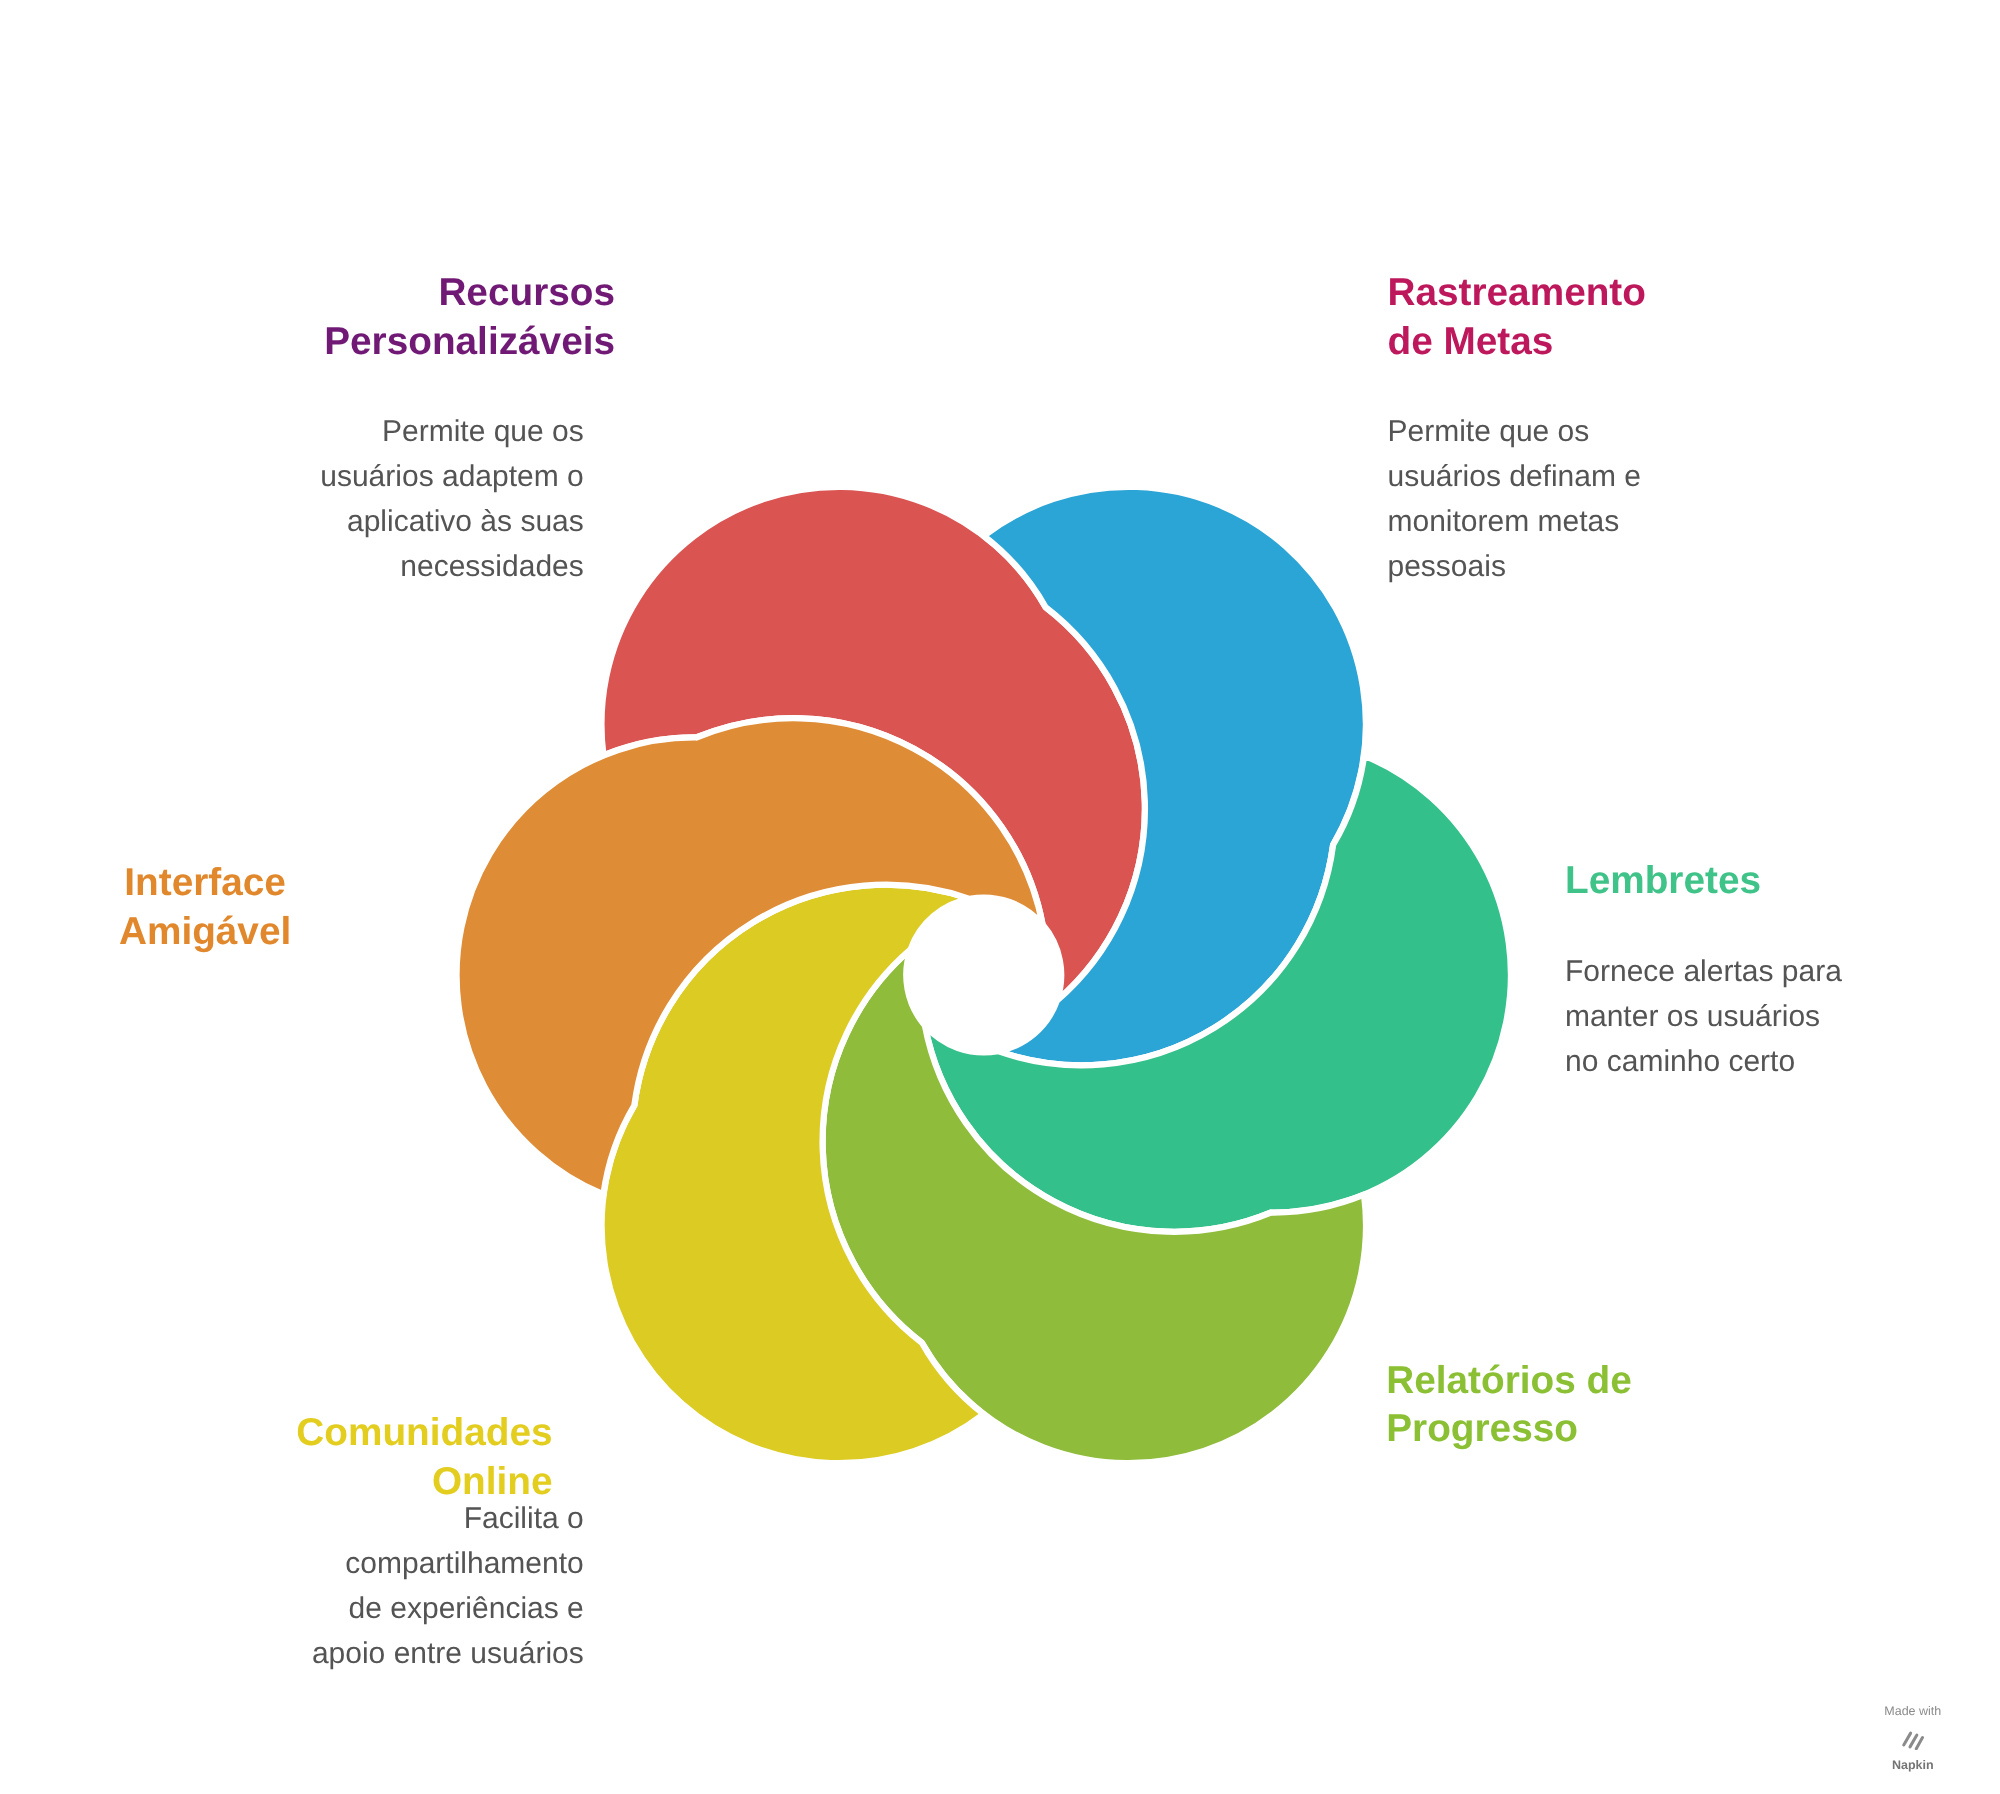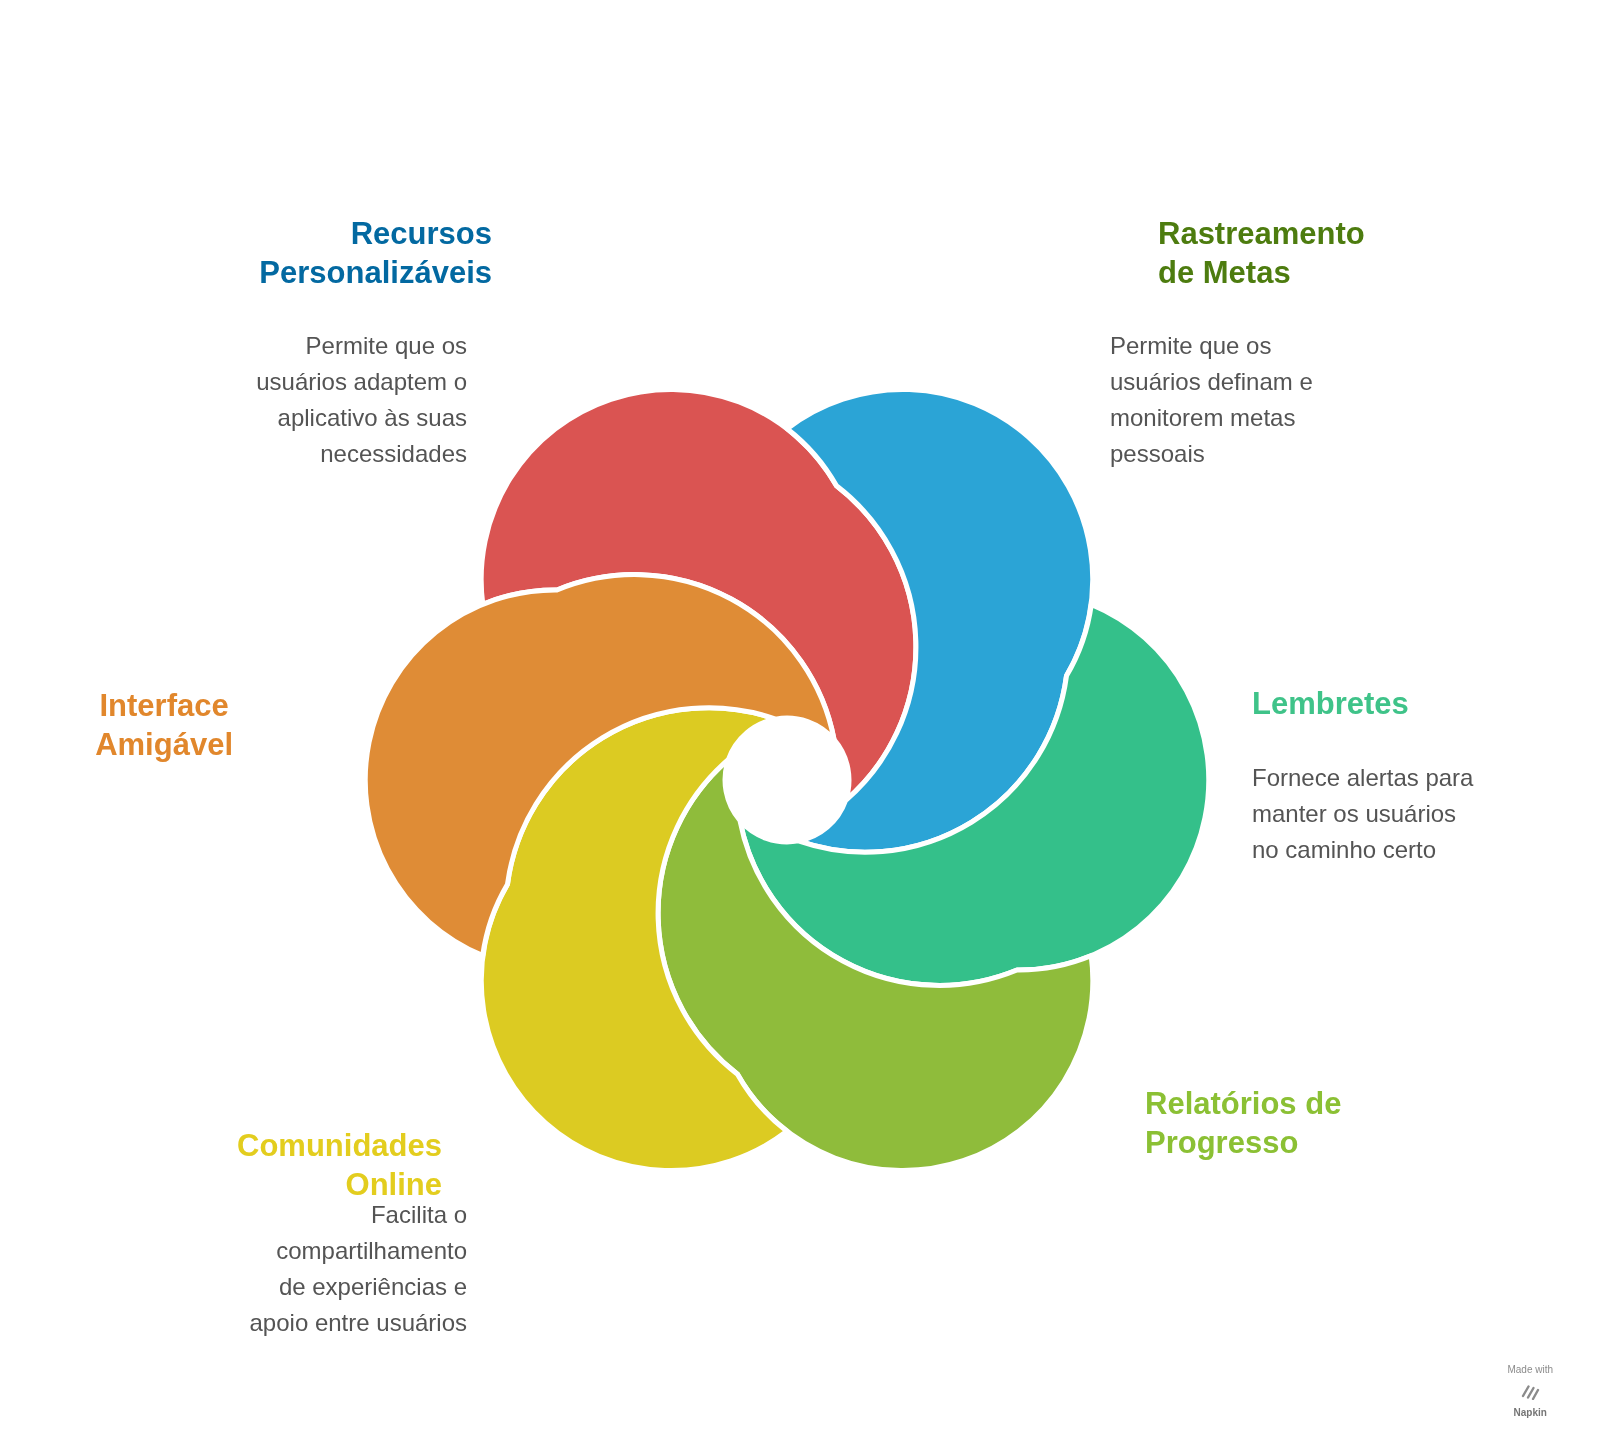--- a/index.html
+++ b/index.html
@@ -62,52 +62,52 @@
     <g>
       <path d="M 482.8 604.3 A 190 190 0 0 1 836.5 485.8 A 203 203 0 0 1 845.4 800.7 A 62 62 0 0 0 834.1 739.7 A 203 203 0 0 0 557.0 590.0 A 190 190 0 0 0 482.8 604.3 Z" style="fill: rgb(218, 84, 82);"></path>
       <path d="M 787.1 428.7 A 190 190 0 0 1 1066.5 675.8 A 203 203 0 0 1 798.3 840.9 A 62 62 0 0 0 845.5 800.6 A 203 203 0 0 0 836.5 485.8 A 190 190 0 0 0 787.1 428.7 Z" style="fill: rgb(43, 164, 214);"></path>
       <path d="M 1091.3 604.4 A 190 190 0 0 1 1017.0 970.0 A 203 203 0 0 1 739.9 820.2 A 62 62 0 0 0 798.4 840.9 A 203 203 0 0 0 1066.5 675.8 A 190 190 0 0 0 1091.3 604.4 Z" style="fill: rgb(52, 192, 138);"></path>
       <path d="M 1091.2 955.7 A 190 190 0 0 1 737.5 1074.2 A 203 203 0 0 1 728.6 759.3 A 62 62 0 0 0 739.9 820.3 A 203 203 0 0 0 1017.0 970.0 A 190 190 0 0 0 1091.2 955.7 Z" style="fill: rgb(143, 188, 59);"></path>
       <path d="M 786.9 1131.3 A 190 190 0 0 1 507.5 884.2 A 203 203 0 0 1 775.7 719.1 A 62 62 0 0 0 728.5 759.4 A 203 203 0 0 0 737.5 1074.2 A 190 190 0 0 0 786.9 1131.3 Z" style="fill: rgb(220, 203, 34);"></path>
       <path d="M 482.7 955.6 A 190 190 0 0 1 557.0 590.0 A 203 203 0 0 1 834.1 739.8 A 62 62 0 0 0 775.6 719.1 A 203 203 0 0 0 507.5 884.2 A 190 190 0 0 0 482.7 955.6 Z" style="fill: rgb(223, 140, 54);"></path>
     </g>
   </svg>
 
-  <div id="recursos-heading" class="sec-heading align-r" style="color: #0369a1; margin-left: 46px;">
+  <div id="recursos-heading" class="sec-heading align-r" style="color: #701a75; margin-left: 46px;">
     <span class="line">Recursos</span>
     <span class="line">Personalizáveis</span>
   </div>
   <div id="recursos-body" class="sec-body align-r">
     <span class="line">Permite que os</span>
     <span class="line">usuários adaptem o</span>
     <span class="line">aplicativo às suas</span>
     <span class="line">necessidades</span>
   </div>
 
-  <div id="rastreamento-heading" class="sec-heading align-l" style="color: #4d7c0f; margin-left: 48px;">
+  <div id="rastreamento-heading" class="sec-heading align-l" style="color: #be185d;">
     <span class="line">Rastreamento</span>
     <span class="line">de Metas</span>
   </div>
   <div id="rastreamento-body" class="sec-body align-l">
     <span class="line">Permite que os</span>
     <span class="line">usuários definam e</span>
     <span class="line">monitorem metas</span>
     <span class="line">pessoais</span>
   </div>
 
   <div id="lembretes-heading" class="sec-heading align-l" style="color: rgb(63, 195, 137);">
     <span class="line">Lembretes</span>
   </div>
   <div id="lembretes-body" class="sec-body align-l">
     <span class="line">Fornece alertas para</span>
     <span class="line">manter os usuários</span>
     <span class="line">no caminho certo</span>
   </div>
 
-  <div id="relatorios-heading" class="sec-heading align-l" style="color: rgb(139, 192, 52); margin-left: 36px;">
+  <div id="relatorios-heading" class="sec-heading align-l" style="color: rgb(139, 192, 52);">
     <span class="line">Relatórios de</span>
     <span class="line">Progresso</span>
   </div>
 
   <div id="comunidades-heading" class="sec-heading align-r" style="color: rgb(227, 205, 30); margin-top: 42px;">
     <span class="line">Comunidades</span>
     <span class="line">Online</span>
   </div>
   <div id="comunidades-body" class="sec-body align-r">
     <span class="line">Facilita o</span>

